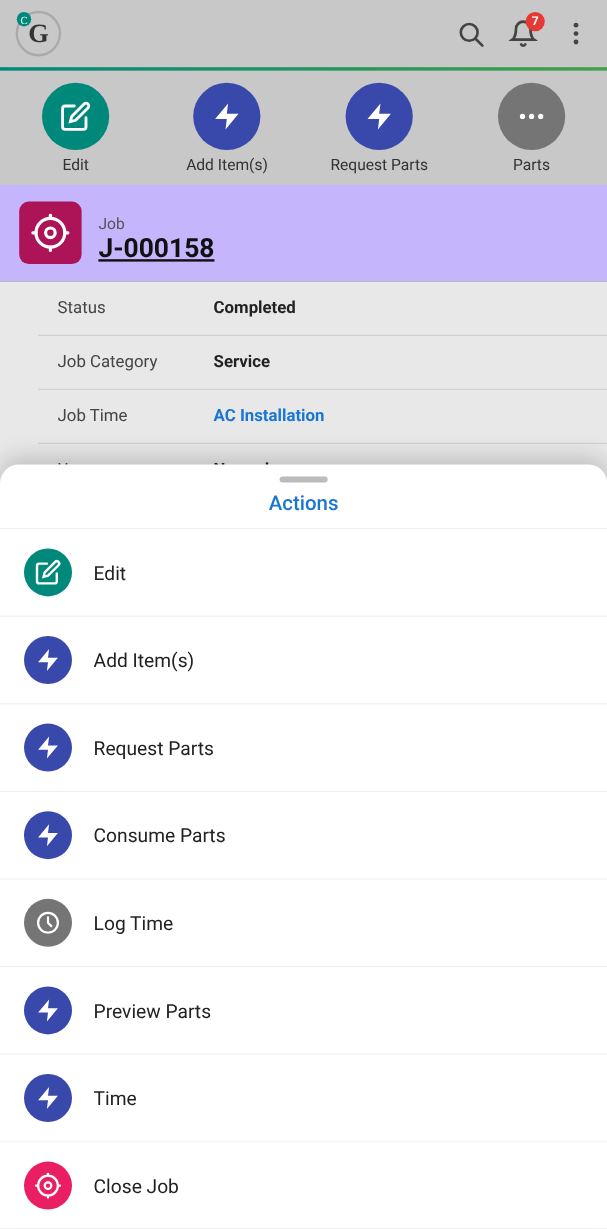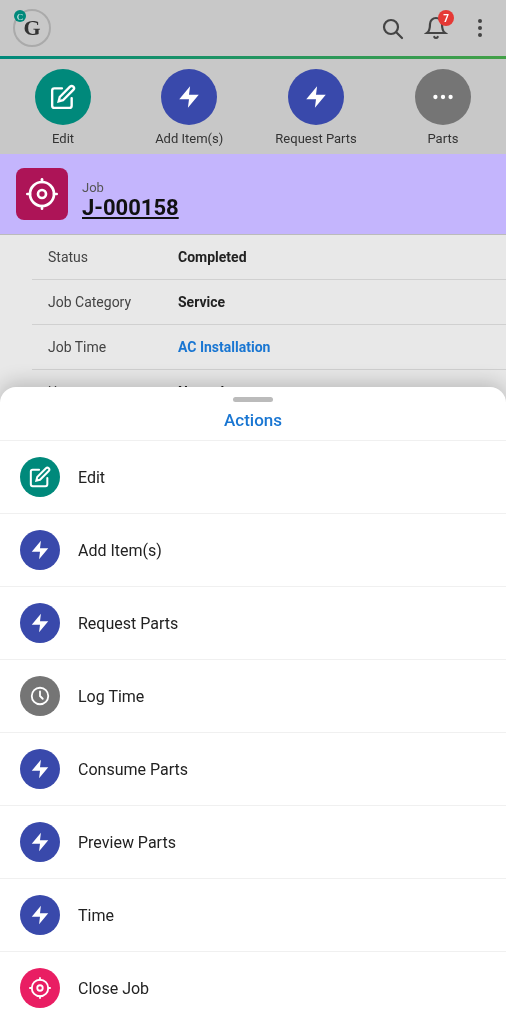--- a/index.html
+++ b/index.html
@@ -350,35 +350,35 @@
     </li>
     <li class="sheet-action-item">
       <div class="sheet-action-icon action-purple">
         <svg width="22" height="22" viewBox="0 0 24 24" fill="white">
           <polygon points="13,2 3,14 12,14 11,22 21,10 12,10"></polygon>
         </svg>
       </div>
       <span class="sheet-action-label">Request Parts</span>
     </li>
     <li class="sheet-action-item">
+      <div class="sheet-action-icon action-purple">
+        <svg width="22" height="22" viewBox="0 0 24 24" fill="white">
+          <polygon points="13,2 3,14 12,14 11,22 21,10 12,10"></polygon>
+        </svg>
+      </div>
+      <span class="sheet-action-label">Consume Parts</span>
+    </li>
+    <li class="sheet-action-item">
       <div class="sheet-action-icon action-gray">
         <svg width="22" height="22" viewBox="0 0 24 24" fill="none" stroke="white" stroke-width="2" stroke-linecap="round">
           <circle cx="12" cy="12" r="9"></circle>
           <polyline points="12,7 12,12 15,15"></polyline>
         </svg>
       </div>
       <span class="sheet-action-label">Log Time</span>
-    </li>
-    <li class="sheet-action-item">
-      <div class="sheet-action-icon action-purple">
-        <svg width="22" height="22" viewBox="0 0 24 24" fill="white">
-          <polygon points="13,2 3,14 12,14 11,22 21,10 12,10"></polygon>
-        </svg>
-      </div>
-      <span class="sheet-action-label">Consume Parts</span>
     </li>
     <li class="sheet-action-item">
       <div class="sheet-action-icon action-purple">
         <svg width="22" height="22" viewBox="0 0 24 24" fill="white">
           <polygon points="13,2 3,14 12,14 11,22 21,10 12,10"></polygon>
         </svg>
       </div>
       <span class="sheet-action-label">Preview Parts</span>
     </li>
     <li class="sheet-action-item">

